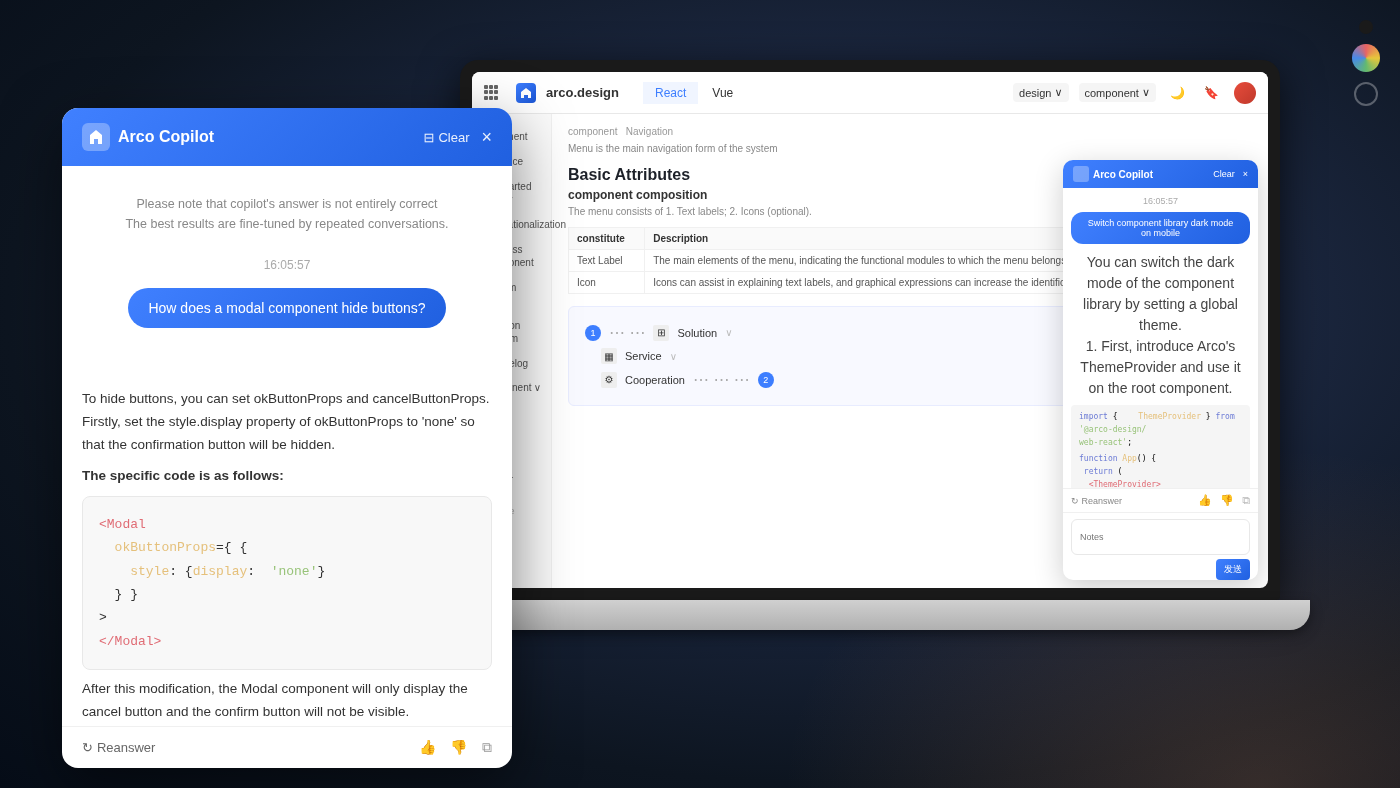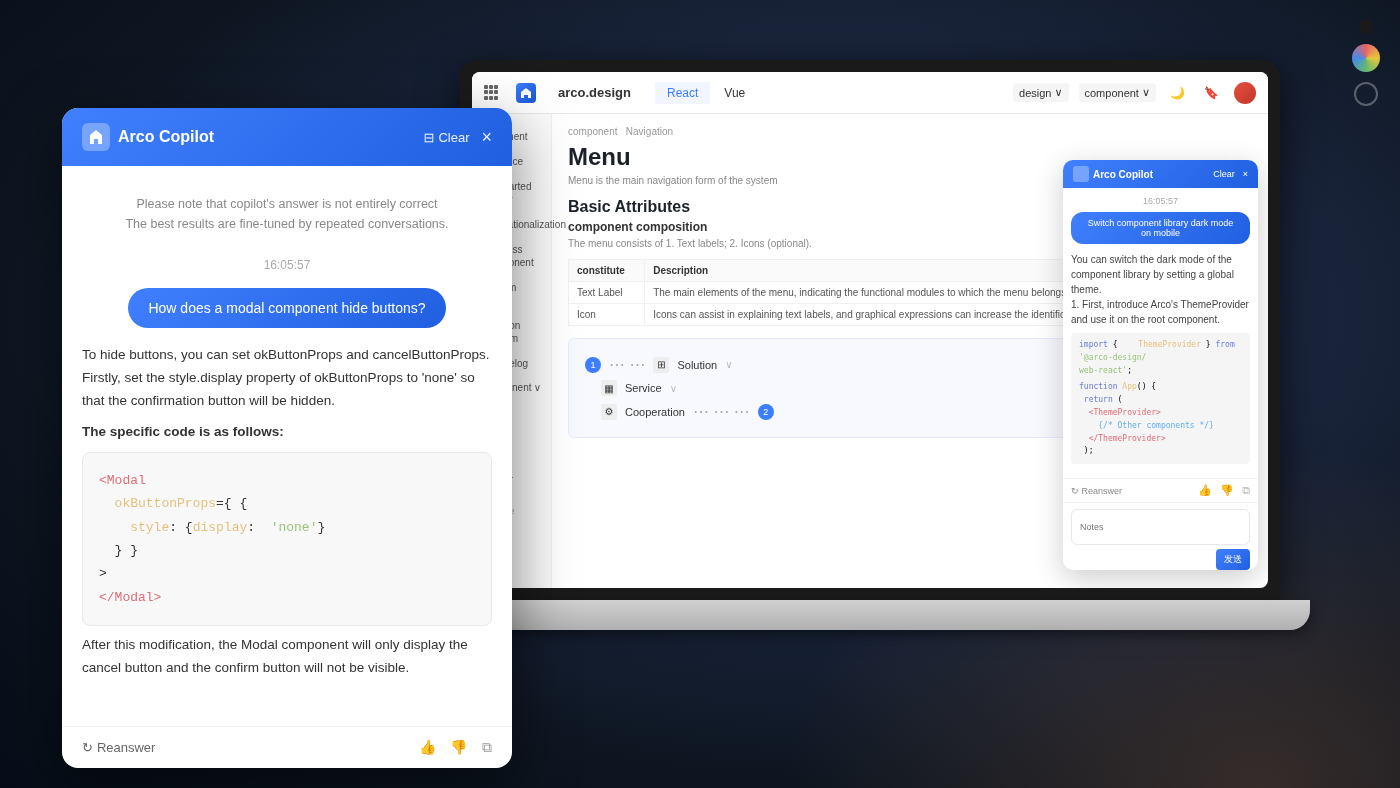--- a/index.html
+++ b/index.html
@@ -171,20 +171,21 @@
       font-size: 14px;
       text-align: left;
       align-self: center;
       max-width: 90%;
     }
 
     .ai-response {
       color: #333;
       font-size: 13.5px;
       line-height: 1.7;
+      margin-top: 44px;
     }
 
     .ai-response p {
       margin-bottom: 8px;
     }
 
     .ai-response strong {
       font-weight: 700;
     }
 
@@ -295,21 +296,21 @@
       display: flex;
       align-items: center;
       padding: 0 12px;
       gap: 16px;
       flex-shrink: 0;
     }
 
     .arco-logo-area {
       display: flex;
       align-items: center;
-      gap: 22px;
+      gap: 10px;
       font-size: 13px;
       font-weight: 600;
       color: #333;
     }
 
     .arco-logo-icon {
       width: 20px;
       height: 20px;
       background: linear-gradient(135deg, #3d7eff, #1a55d4);
       border-radius: 4px;
@@ -603,23 +604,24 @@
       color: white;
       border-radius: 12px;
       padding: 6px 16px;
       font-size: 9px;
       text-align: center;
       margin-bottom: 8px;
     }
 
     .mini-ai-text {
       color: #444;
-      font-size: 10px;
+      font-size: 14px;
       line-height: 1.5;
       margin-bottom: 6px;
+      text-align: center;
     }
 
     .mini-code {
       background: #f5f5f5;
       border-radius: 4px;
       padding: 6px 8px;
       font-family: monospace;
       font-size: 8px;
       line-height: 1.6;
       margin-bottom: 6px;
@@ -816,21 +818,20 @@
           <div class="sidebar-item">Icon</div>
           <div class="sidebar-item">Button</div>
           <div class="sidebar-item">Link</div>
         </div>
 
         <div class="arco-main">
           <div class="breadcrumb">
             <span>component</span>
             <span> &nbsp; Navigation</span>
           </div>
-          <div class="page-title">Menu</div>
           <div class="page-subtitle">Menu is the main navigation form of the system</div>
 
           <div class="section-title">Basic Attributes</div>
           <div class="section-sub">component composition</div>
           <div class="section-desc">The menu consists of 1. Text labels; 2. Icons (optional).</div>
 
           <table class="attr-table">
             <thead>
               <tr>
                 <th>constitute</th>

